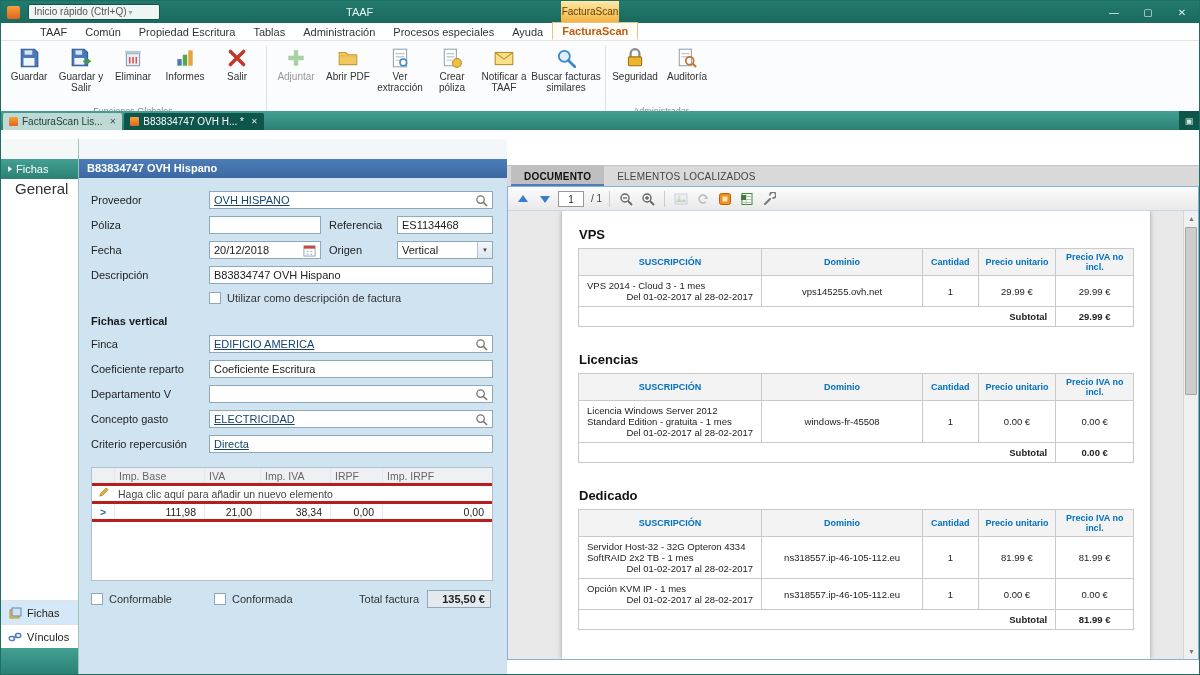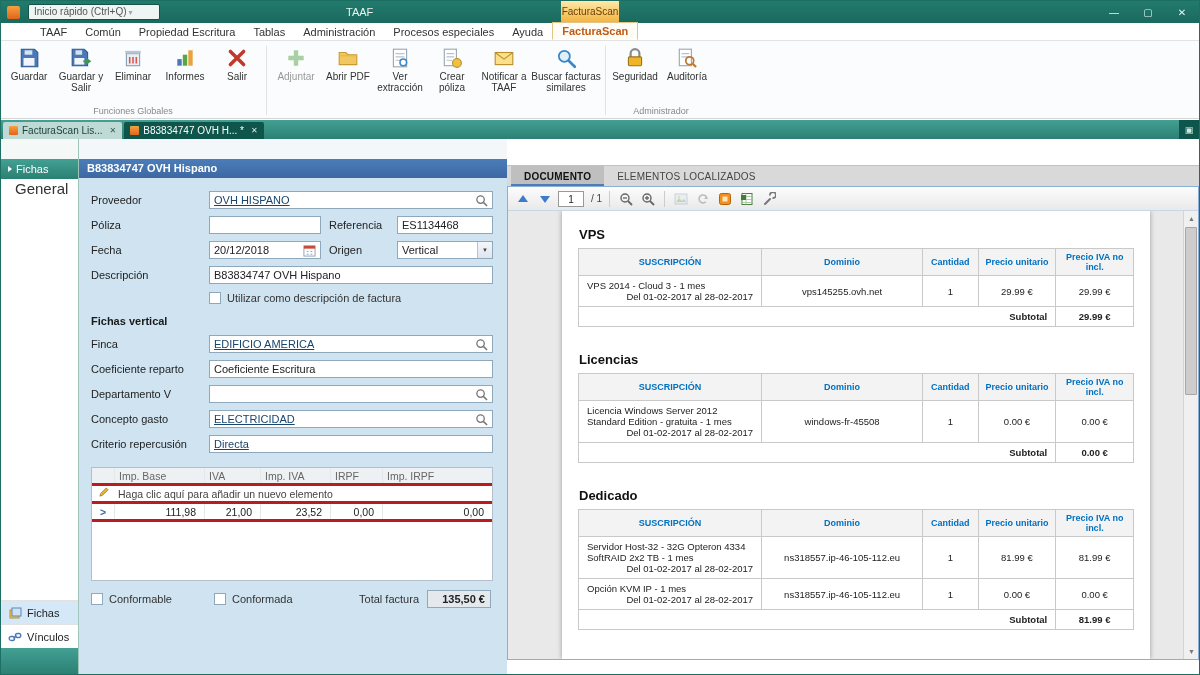--- a/index.html
+++ b/index.html
@@ -27,21 +27,21 @@
   .rgroup { display:flex; flex-direction:column; }
   .rbuttons { display:flex; align-items:flex-start; flex:1; }
   .rlabel { text-align:center; font-size:9px; color:#888; height:13px; line-height:13px; }
   .rsep { width:1px; background:#e2e2e2; margin:3px 3px; }
   .rbtn { width:52px; display:flex; flex-direction:column; align-items:center; padding:4px 1px 2px 1px; font-size:10px; color:#333; text-align:center; line-height:1.12; border-radius:2px; }
   .rbtn.wide { width:72px; }
   .rbtn.disabled { opacity:.5; }
   .rbtn svg { width:22px; height:22px; margin-bottom:2px; flex-shrink:0; }
 
   
-  .doctabs { position:absolute; top:119px; left:0; right:0; height:19px; background:linear-gradient(#43a093,#2b8073); display:flex; align-items:flex-end; padding-left:2px; }
+  .doctabs { position:absolute; top:110px; left:0; right:0; height:19px; background:linear-gradient(#43a093,#2b8073); display:flex; align-items:flex-end; padding-left:2px; }
   .dtab { height:17px; display:flex; align-items:center; padding:0 6px; margin-right:2px; font-size:10px; border-radius:2px 2px 0 0; }
   .dtab.inactive { background:#bfdad4; color:#173f38; }
   .dtab.active { background:#0e564c; color:#fff; }
   .dtab-icon { width:9px; height:9px; background:linear-gradient(#f6a13c,#e2641c); border-radius:1px; margin-right:4px; }
   .dtab-close { margin-left:7px; font-size:8px; opacity:.85; }
   .tabbar-end { margin-left:auto; width:20px; height:19px; background:#0e564c; color:#cfe8e2; display:flex; align-items:center; justify-content:center; font-size:9px; }
 
   
   .main { position:absolute; top:138px; left:0; right:0; bottom:0; display:flex; }
 
@@ -436,21 +436,21 @@
           <div class="trow">
             <span class="tc tc0"><svg class="pencil" viewBox="0 0 12 12">
                   <path d="M2 10l1-3 6-6 2 2-6 6z" fill="#e8b23c" stroke="#9a7418" stroke-width="0.8"></path>
                 </svg></span>
             <span class="addrow-text">Haga clic aquí para añadir un nuevo elemento</span>
           </div>
           <div class="trow">
             <span class="tc tc0 selector">&gt;</span>
             <span class="tc tc1 num">111,98</span>
             <span class="tc tc2 num">21,00</span>
-            <span class="tc tc3 num">23,52</span>
+            <span class="tc tc3 num">38,34</span>
             <span class="tc tc4 num">0,00</span>
             <span class="tc tc5 num">0,00</span>
           </div>
           <div class="tax-empty"></div>
         </div>
 
         <div class="form-footer">
           <span class="cb"></span>
           <span>Conformable</span>
           <span class="ff-gap"></span>

